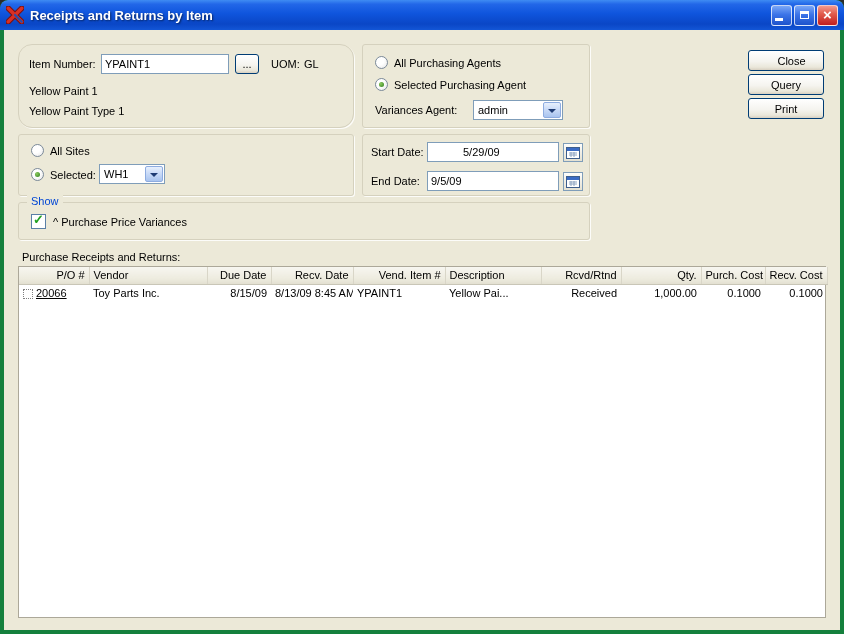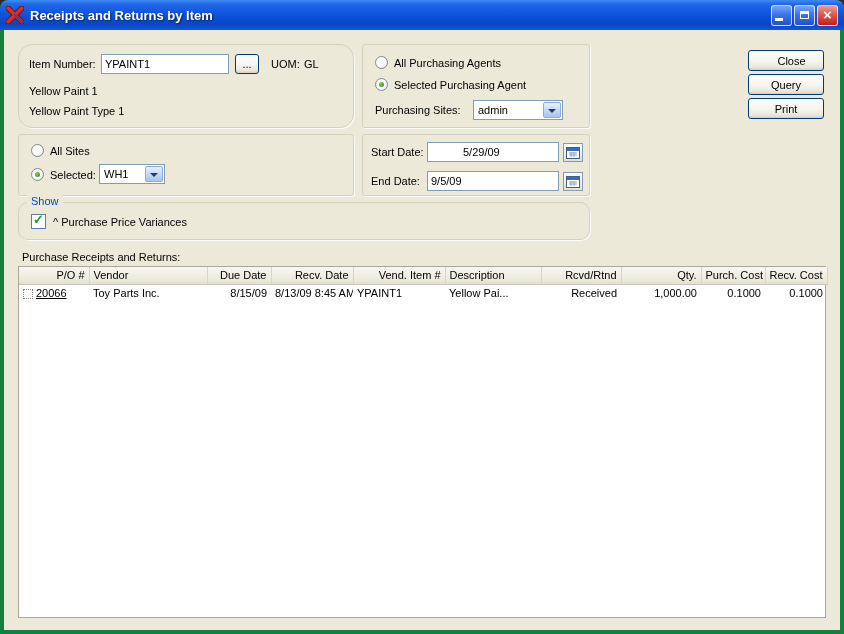--- a/index.html
+++ b/index.html
@@ -21,21 +21,21 @@
   .glyph-close{color:#fff;font-size:15px;font-weight:bold;line-height:1;margin-top:-2px;}
 
   
   .client{position:absolute;left:4px;top:30px;width:836px;height:600px;background:#ECE9D8;}
 
   .group{position:absolute;border:1px solid #D5D1BE;border-radius:3px;box-shadow:1px 1px 0 rgba(255,255,255,.85);box-sizing:border-box;}
   .g-item{left:14px;top:14px;width:336px;height:84px;border-radius:14px;}
   .g-agents{left:358px;top:14px;width:228px;height:84px;}
   .g-sites{left:14px;top:104px;width:336px;height:62px;}
   .g-dates{left:358px;top:104px;width:228px;height:62px;}
-  .g-show{left:14px;top:172px;width:572px;height:38px;border-radius:10px;}
+  .g-show{left:14px;top:172px;width:572px;height:38px;}
 
   .lbl{position:absolute;font-size:11px;color:#000;white-space:nowrap;}
 
   .txt{position:absolute;height:20px;border:1px solid #7F9DB9;background:#fff;font:11px "Liberation Sans",sans-serif;
        padding:0 3px;box-sizing:border-box;}
 
   .xp-btn{border:1px solid #003C74;border-radius:3px;font:11px "Liberation Sans",sans-serif;color:#000;cursor:pointer;
     background:linear-gradient(180deg,#ffffff 0%,#f5f4ef 55%,#eae7da 85%,#d8d0c1 100%);
     box-shadow:inset 0 1px 0 #fff;}
   .action-btn{position:absolute;left:744px;width:76px;height:21px;}
@@ -119,21 +119,21 @@
 
     <div class="group g-agents">
       <div class="radio-row" style="left:12px;top:11px">
         <span class="radio"></span>
         <span class="rlabel">All Purchasing Agents</span>
       </div>
       <div class="radio-row" style="left:12px;top:33px">
         <span class="radio on"></span>
         <span class="rlabel">Selected Purchasing Agent</span>
       </div>
-      <span class="lbl" style="left:12px;top:59px">Purchasing Sites:</span>
+      <span class="lbl" style="left:12px;top:59px">Variances Agent:</span>
       <div class="combo" style="left:110px;top:55px;width:90px">
         <span class="combo-value">admin</span>
         <span class="combo-arrow"></span>
       </div>
     </div>
 
     <button class="xp-btn action-btn b-close">Close</button>
     <button class="xp-btn action-btn b-query">Query</button>
     <button class="xp-btn action-btn b-print">Print</button>
 

